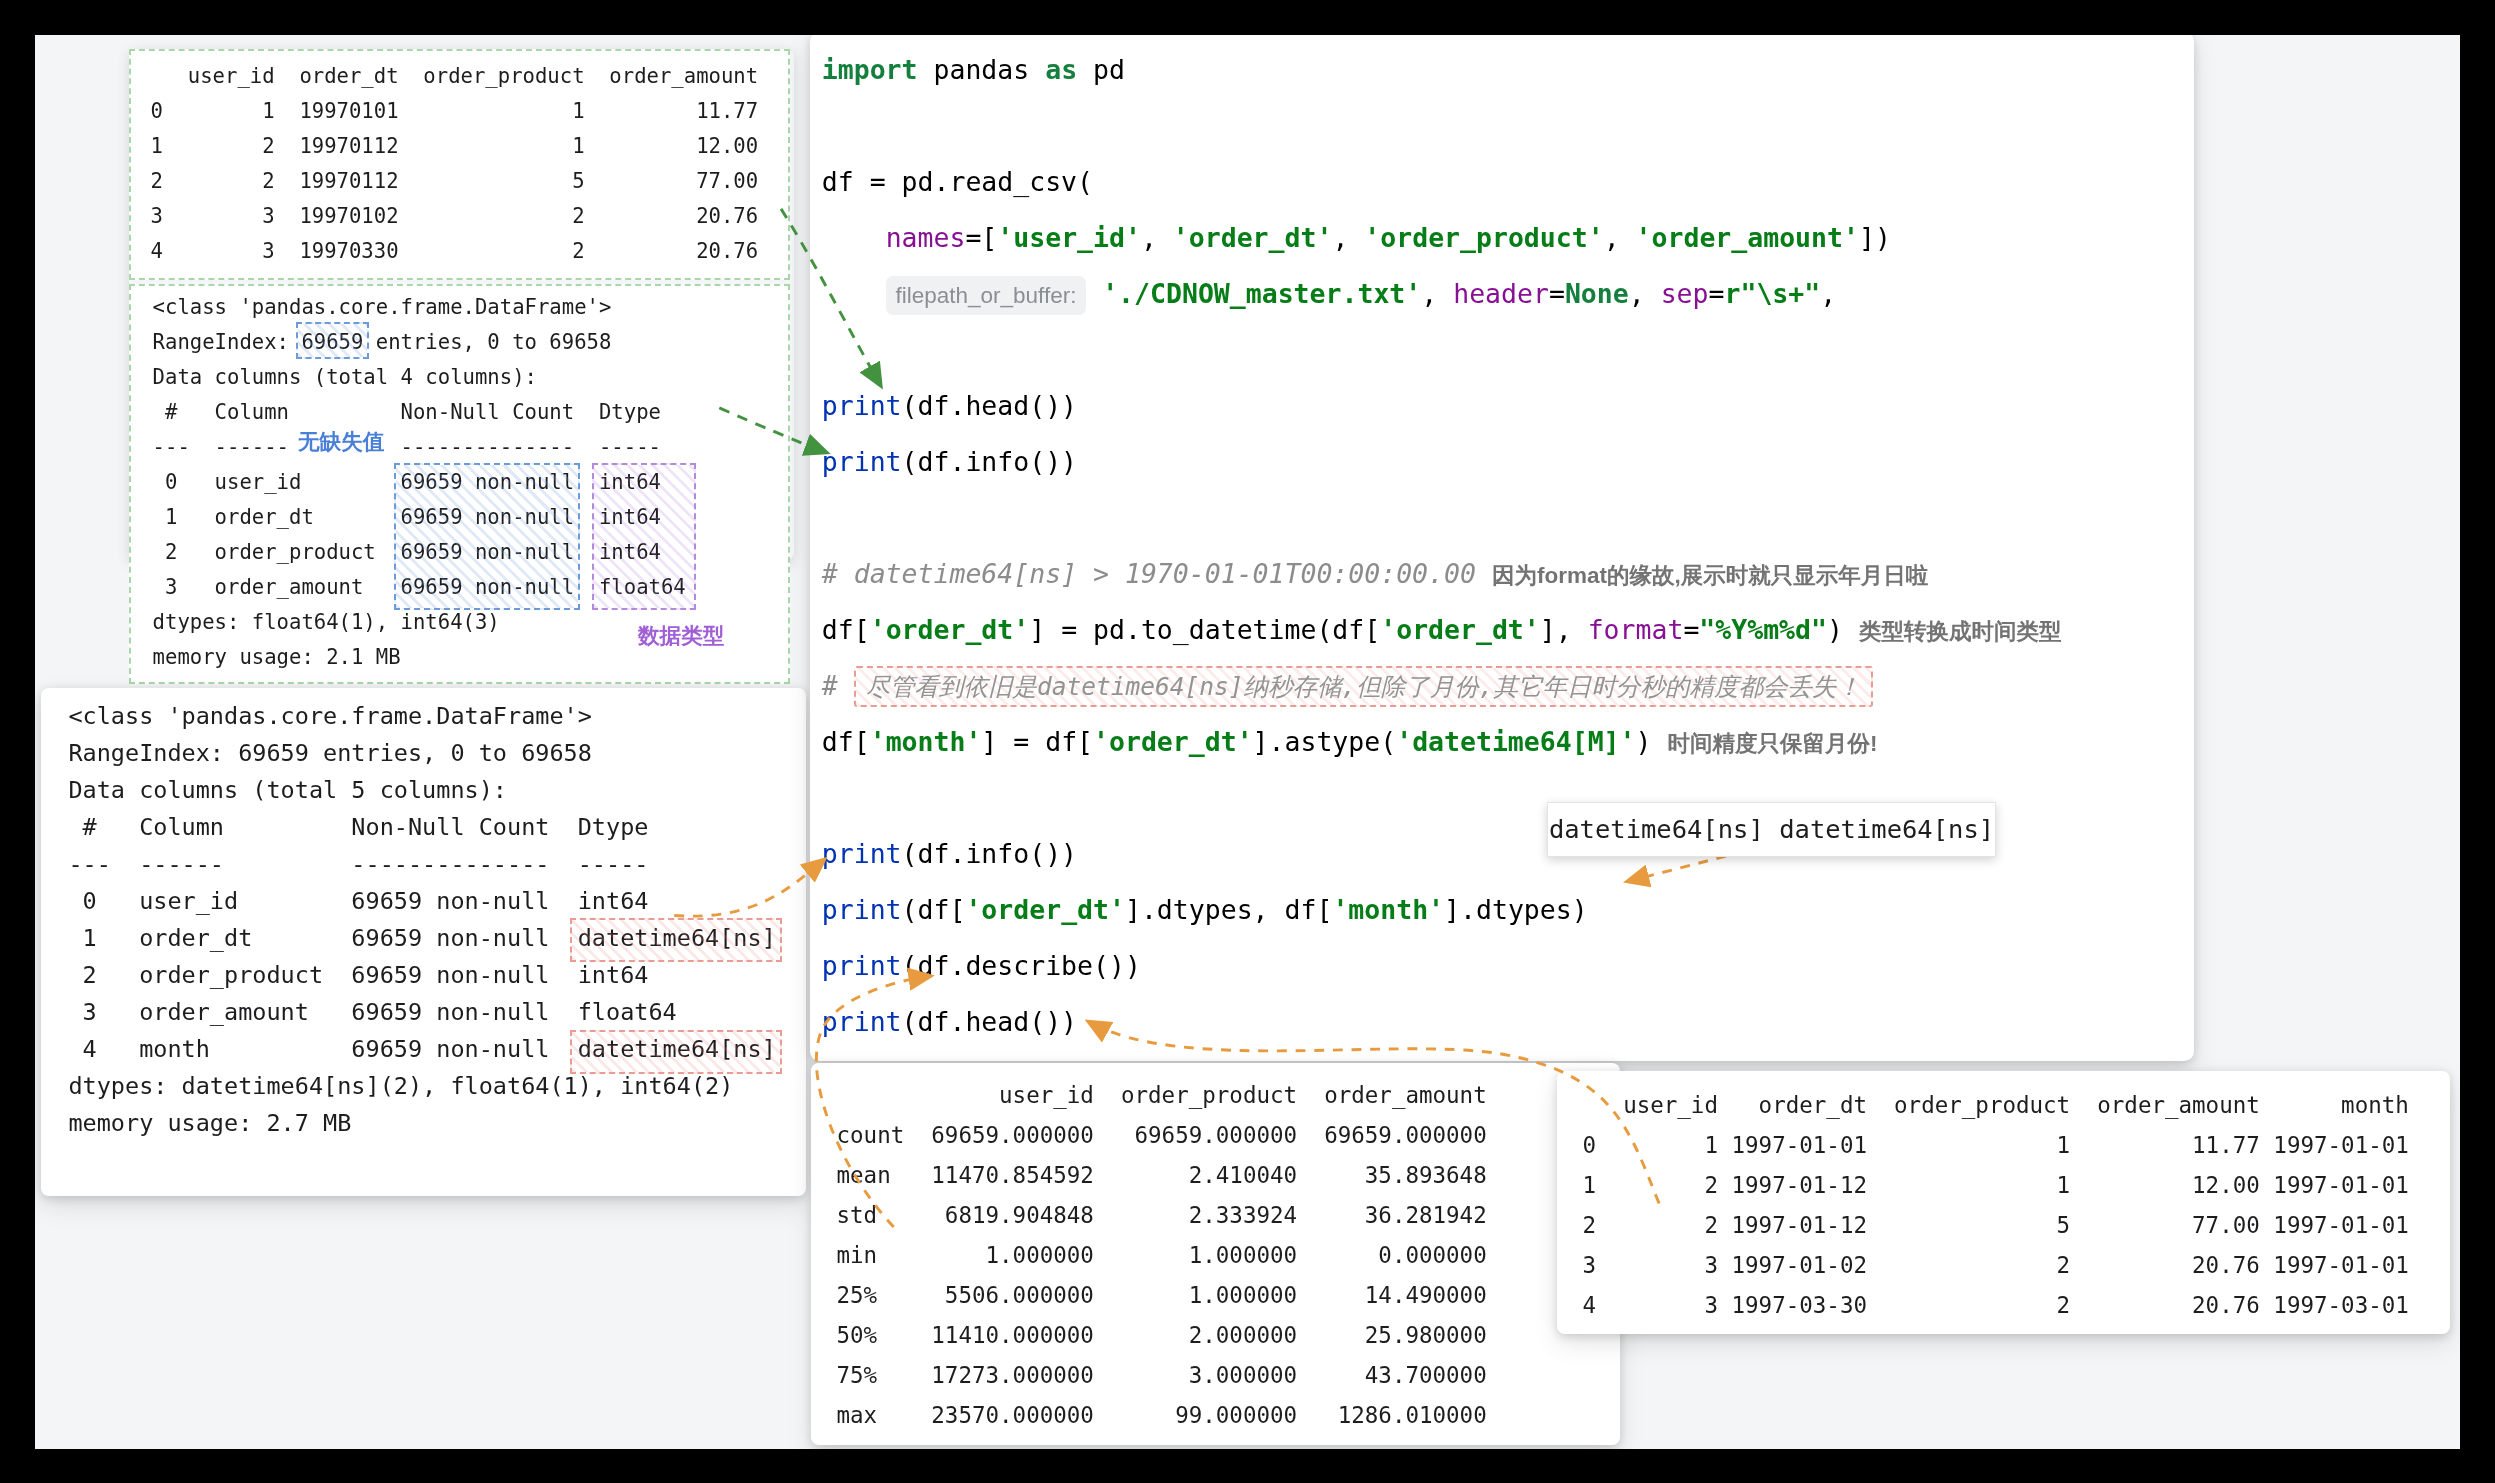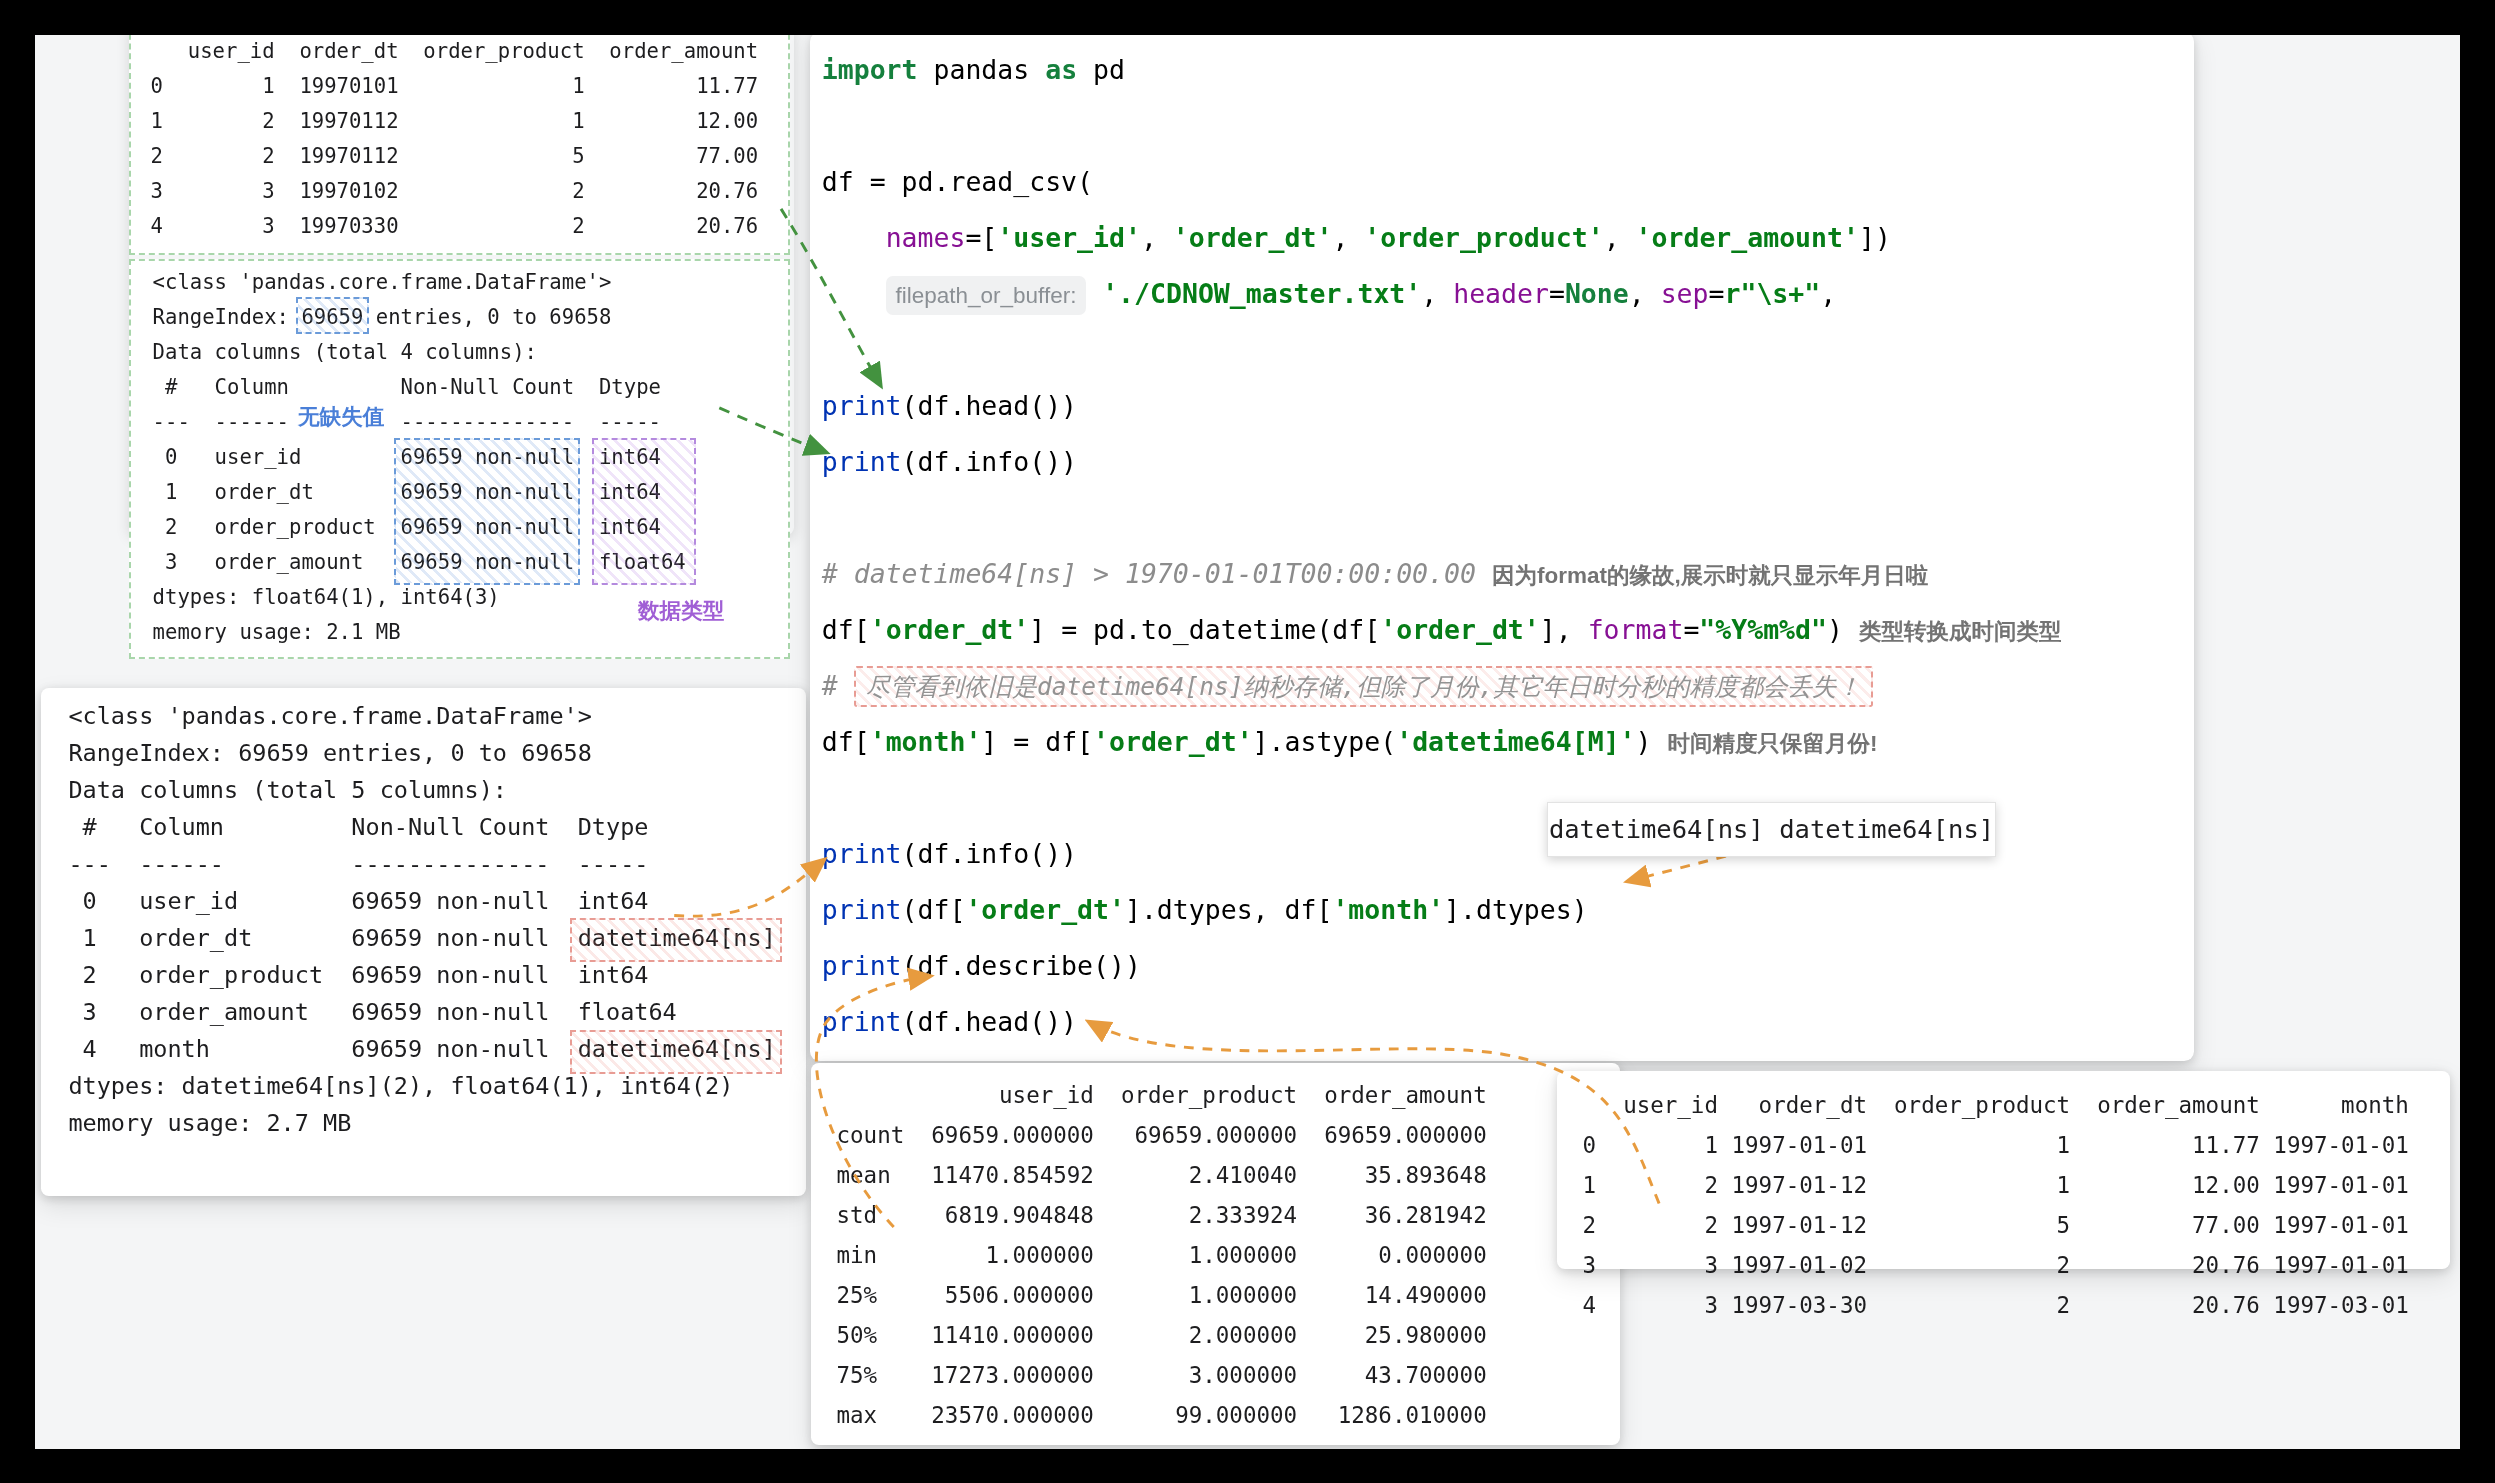--- a/index.html
+++ b/index.html
@@ -7,21 +7,21 @@
     width:2495px;height:1484px;position:relative;overflow:hidden;
     background:#f4f5f6;
     font-family:"DejaVu Sans Mono", monospace;
   }
   .frame{position:absolute;inset:0;border:35px solid #000;box-sizing:border-box;z-index:60;pointer-events:none;}
   .panel{position:absolute;background:#fff;border-radius:7.8px;
     box-shadow:0 2.9px 9.8px rgba(0,0,0,.14), 0 9.8px 25.5px rgba(0,0,0,.10);z-index:2;}
   pre{margin:0;color:#1d1d1f;white-space:pre;}
 
   
-  .tl{left:129px;top:24px;width:665px;height:511px;background:transparent;box-shadow:0 3.9px 13.7px rgba(0,0,0,.13);}
+  .tl{left:129px;top:49px;width:665px;height:511px;background:transparent;box-shadow:0 3.9px 13.7px rgba(0,0,0,.13);}
   .gbox{position:absolute;left:0;width:661px;background:#fff;border:2px dashed #a9d6ab;box-sizing:border-box;}
   .gbox.head{top:0;height:231px;}
   .gbox.info{top:235px;height:400px;}
   .gbox.head pre{padding:7.8px 0 0 19.6px;font-size:20.6px;line-height:35px;}
   .gbox.info pre{padding:3.9px 0 0 21.6px;font-size:20.6px;line-height:35px;}
   .hl{position:absolute;box-sizing:border-box;pointer-events:none;}
   .hl.blue{border:2px dashed #6b9bd9;background:repeating-linear-gradient(45deg,rgba(110,155,220,.22) 0 2.9px,transparent 2.9px 8.8px);}
   .hl.purple{border:2px dashed #b48ade;background:repeating-linear-gradient(45deg,rgba(178,120,225,.20) 0 2.9px,transparent 2.9px 8.8px);}
   .hl.red{border:2px dashed #e89c94;background:repeating-linear-gradient(45deg,rgba(235,130,120,.18) 0 2.9px,transparent 2.9px 8.8px);}
   .lbl{position:absolute;font-family:"Liberation Sans",sans-serif;font-size:21.6px;font-weight:bold;z-index:5;}
@@ -49,21 +49,21 @@
          background:#f0f1f2;border-radius:6.9px;padding:0 9.8px;line-height:39px;vertical-align:middle;}
 
   
   .tooltip{position:absolute;left:1547px;top:802px;width:447px;height:53px;background:#fff;z-index:12;
            border:1px solid #e3e3e3;box-shadow:0 2.9px 9.8px rgba(0,0,0,.18);
            font-size:25.5px;color:#1d1d1f;text-align:center;line-height:53px;white-space:pre;}
 
   
   .desc{left:811px;top:1063px;width:809px;height:382px;}
   .desc pre{padding:11.8px 0 0 25.5px;font-size:22.5px;line-height:40px;}
-  .h2{left:1557px;top:1071px;width:893px;height:198px;}
+  .h2{left:1557px;top:1071px;width:893px;height:263px;}
   .h2 pre{padding:13.7px 0 0 25.5px;font-size:22.5px;line-height:40px;}
 
   svg.arrows{position:absolute;left:0;top:0;z-index:10;pointer-events:none;}
 </style>
 </head>
 <body>
 
 <div class="panel tl">
   <div class="gbox head">
     <pre>   user_id  order_dt  order_product  order_amount

